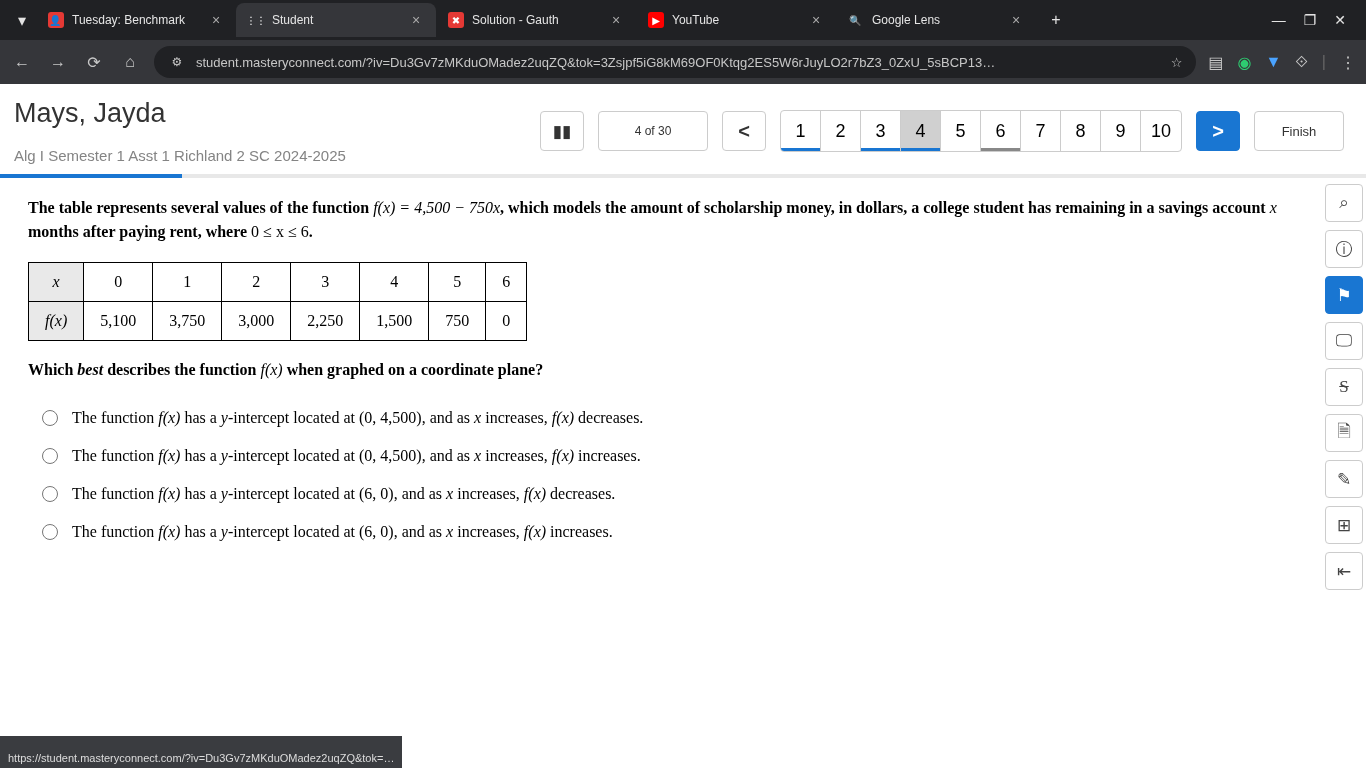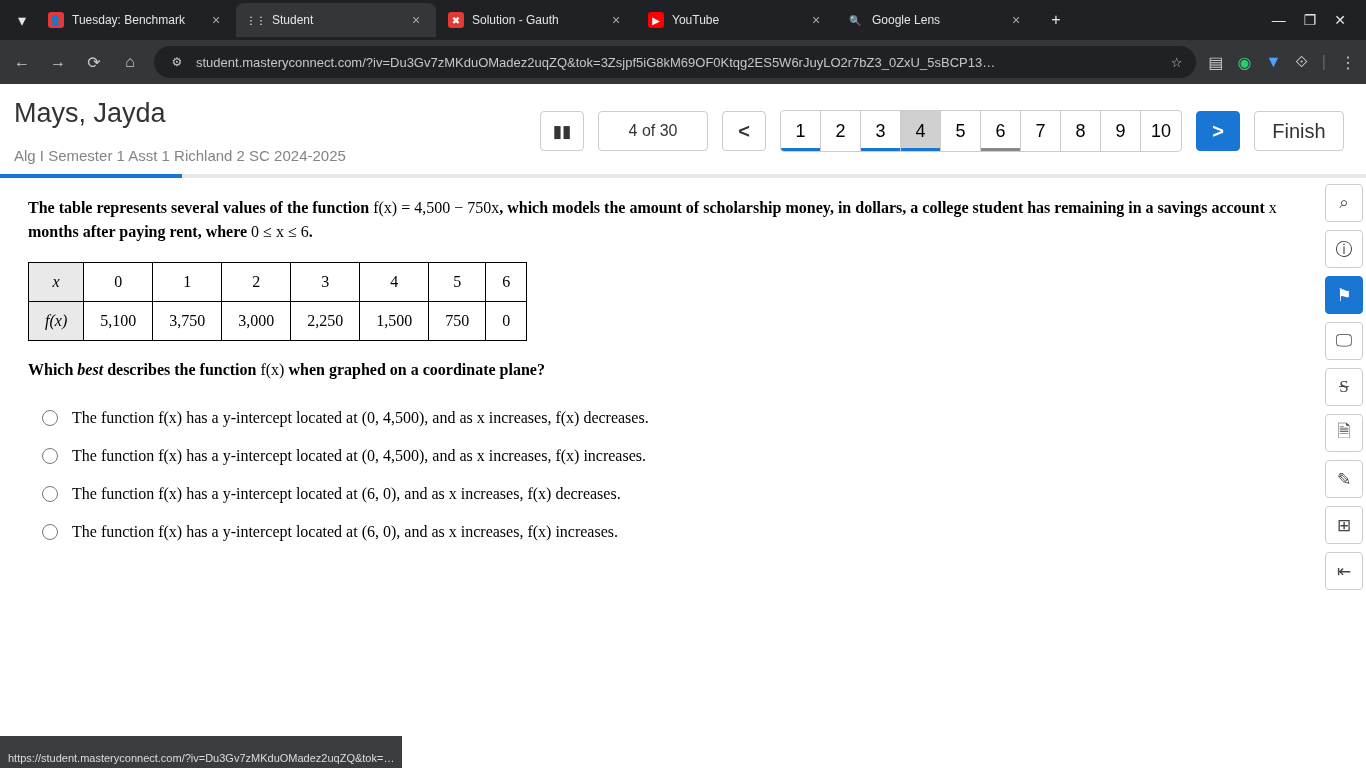--- a/index.html
+++ b/index.html
@@ -28,39 +28,39 @@
 
 
 .page { position: relative; height: calc(768px - 40px - 44px - 18px); background: #fff; }
 .top-bar { display: flex; align-items: center; padding: 14px 22px 10px 14px; gap: 14px; }
 .student-block { flex: 0 0 auto; margin-right: auto; }
 .student-name { font-size: 27px; color: #333; font-weight: 400; }
 .assess-name { font-size: 15px; color: #848484; margin-top: 18px; }
 
 .btn { border: 1px solid #ccc; background: #fff; height: 40px; display: flex; align-items: center; justify-content: center; border-radius: 4px; cursor: pointer; font-size: 17px; color: #333; }
 .pause-btn { width: 44px; }
-.counter { width: 110px; font-size: 16px; }
+.counter { width: 110px; font-size: 12px; }
 .nav-arrow { width: 44px; font-size: 20px; color: #333; font-weight: bold;}
 .nav-arrow.primary { background: #1976d2; border-color: #1976d2; color: #fff; }
-.finish-btn { width: 90px; font-size: 20px; }
+.finish-btn { width: 90px; font-size: 13px; }
 
 .qnav { display: flex; border: 1px solid #ccc; border-radius: 4px; overflow: hidden; }
 .qnav .qn { width: 40px; height: 40px; display: flex; align-items: center; justify-content: center; font-size: 18px; border-right: 1px solid #ccc; cursor: pointer; position: relative; }
 .qnav .qn:last-child { border-right: none; }
 .qnav .qn.current { background: #d0d0d0; }
 .qnav .qn.answered::after { content: ''; position: absolute; bottom: 0; left: 0; right: 0; height: 3px; background: #1976d2; }
 .qnav .qn.flagged::after { content: ''; position: absolute; bottom: 0; left: 0; right: 0; height: 3px; background: #888; }
 
 .progress-track { height: 4px; background: #e8e8e8; margin: 0; }
 .progress-fill { height: 100%; background: #1976d2; width: 13.3%; }
 
 .question-area { padding: 18px 60px 20px 28px; font-family: Georgia, 'Times New Roman', serif; color: #000; position: relative; }
 .qtext { font-size: 16px; line-height: 1.5; }
 .qtext b { font-weight: bold; }
-.mathit { font-family: Georgia, serif; }
+.mathit { font-style: italic; font-family: Georgia, serif; }
 
 .data-table { border-collapse: collapse; margin: 18px 0 20px 0; }
 .data-table td, .data-table th { border: 1px solid #000; padding: 10px 16px; text-align: center; font-size: 16px; font-family: Georgia, serif; }
 .data-table .hdr { background: #e9e9e9; font-style: italic; }
 
 .subq { font-size: 16px; margin-bottom: 20px; }
 .options { padding-left: 14px; }
 .opt { display: flex; align-items: center; gap: 14px; padding: 10px 0; font-size: 16px; font-family: Georgia, serif; }
 .opt input { width: 16px; height: 16px; }
 

